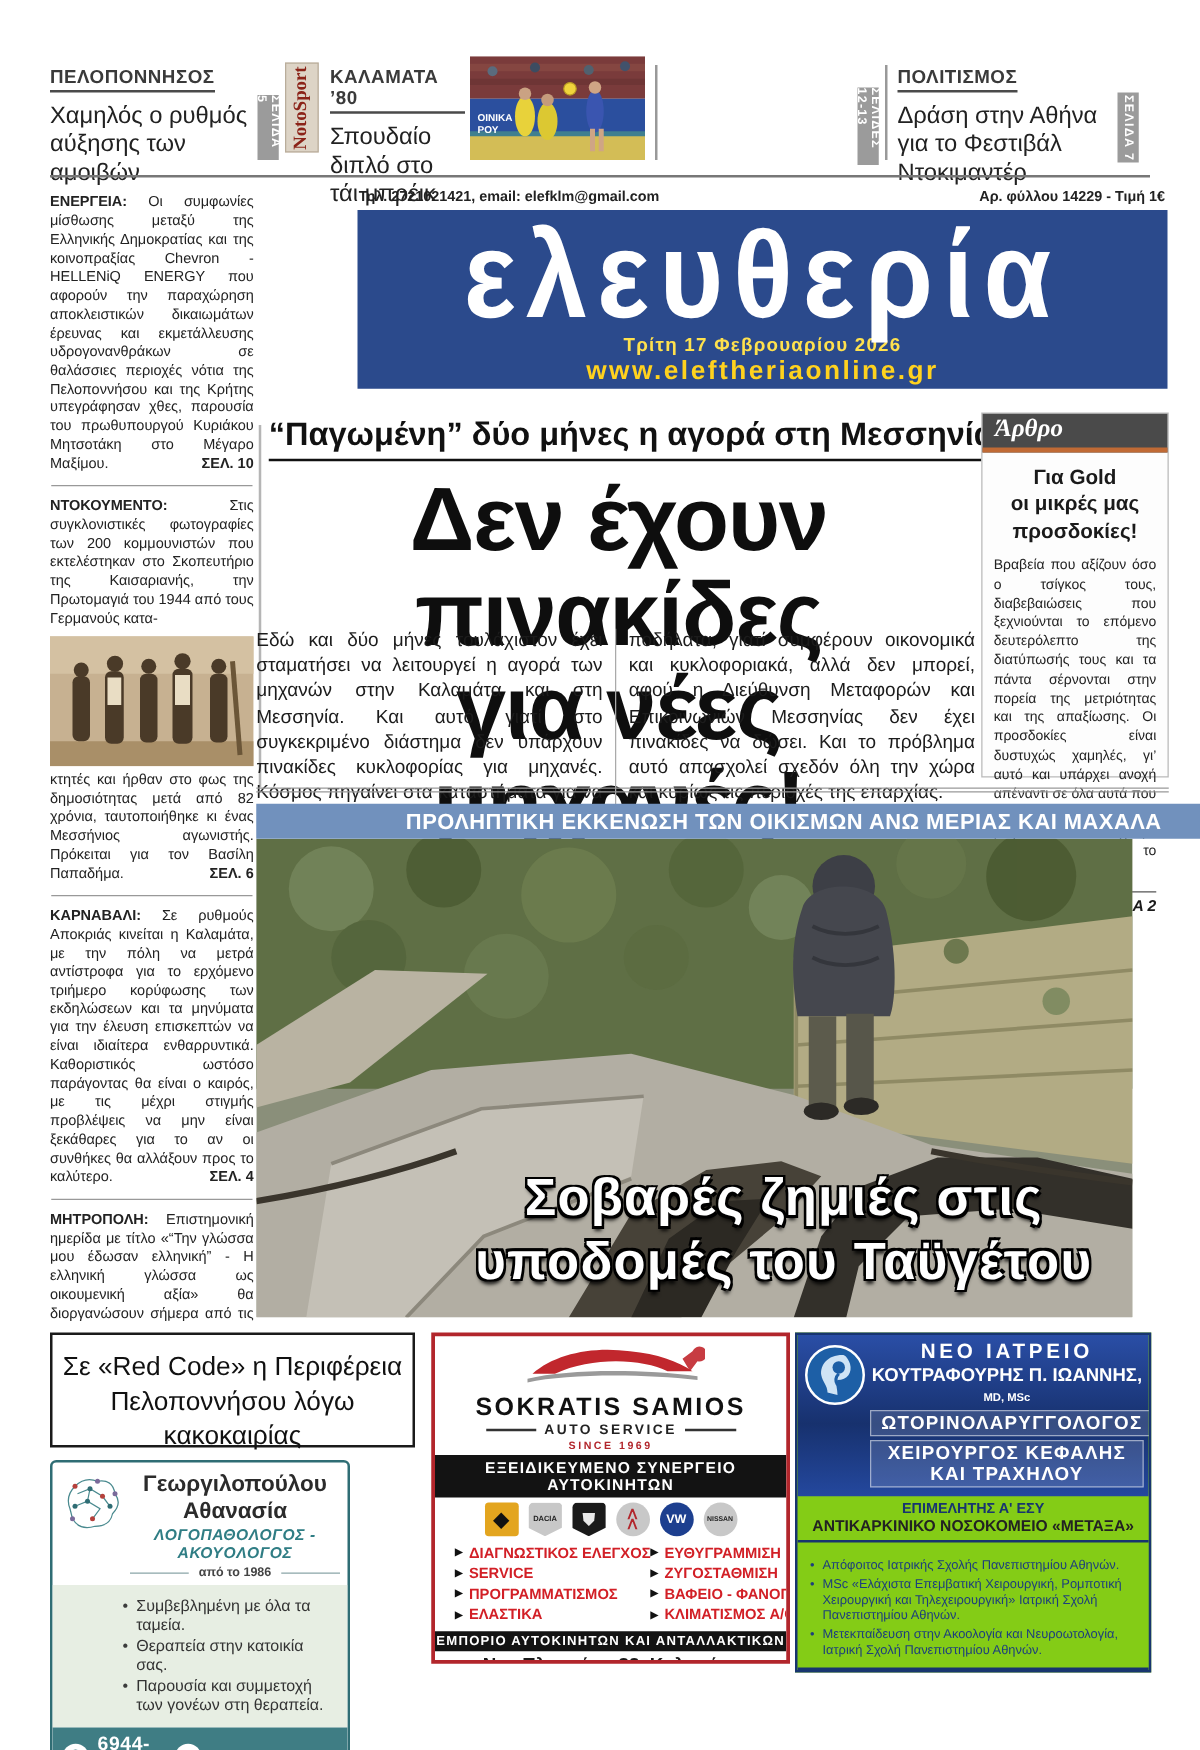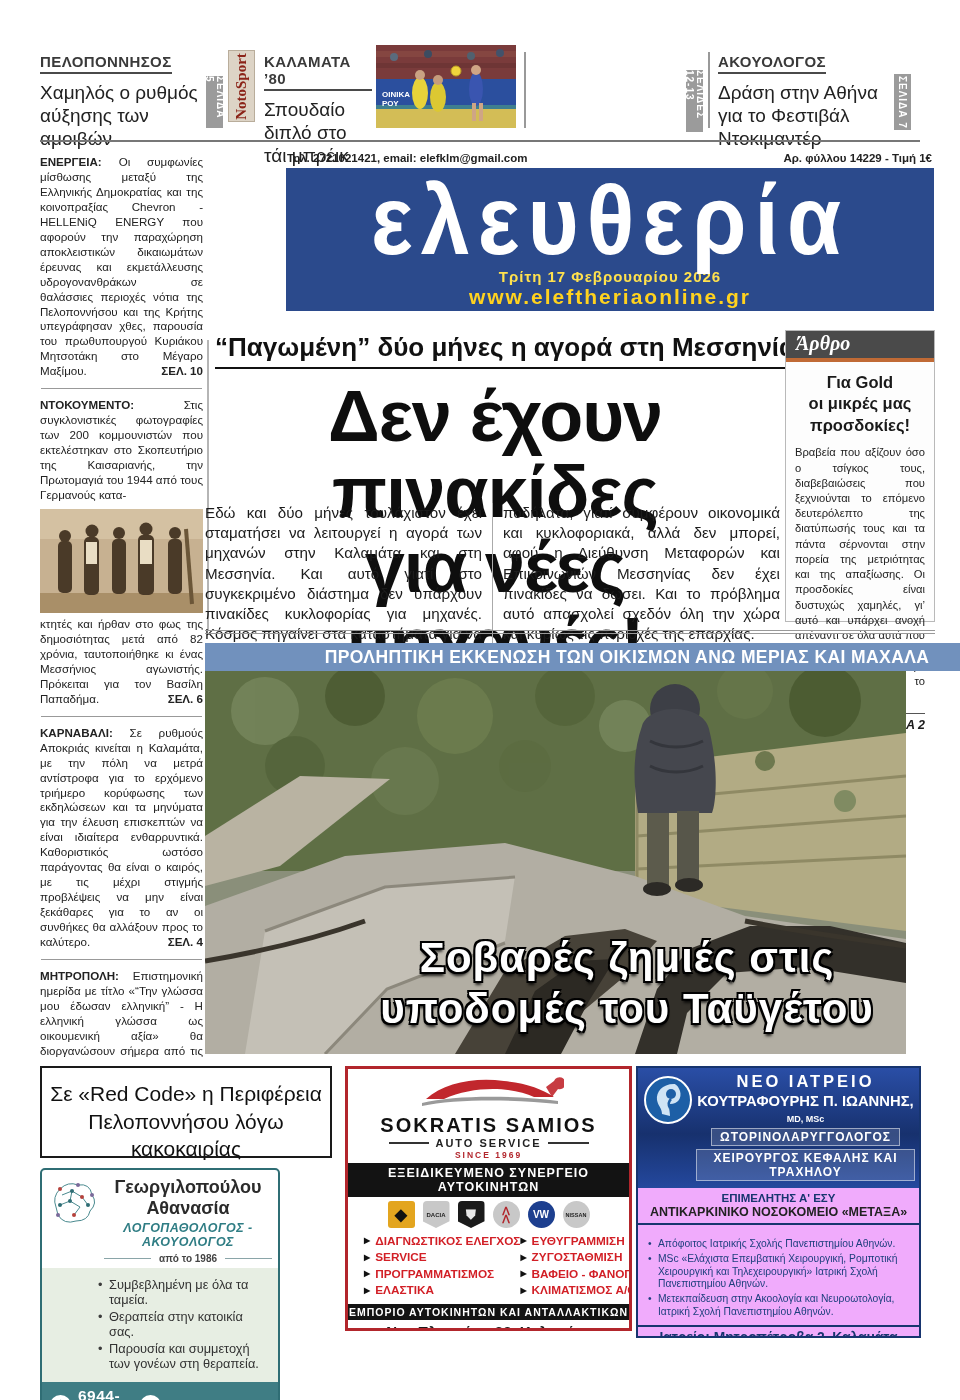--- a/index.html
+++ b/index.html
@@ -102,27 +102,27 @@
   .sok-brands { display:flex; justify-content:center; align-items:center; gap:8px; padding:4px 0 2px; }
   .chip { width:27px; height:27px; display:inline-flex; align-items:center; justify-content:center;
           font-weight:bold; border-radius:4px; }
   .sok-serv { display:flex; text-align:left; padding:1px 10px 2px 16px; }
   .sok-serv ul { flex:1; list-style:none; }
   .sok-serv li { color:#d21f26; font-weight:bold; font-size:11.8px; margin:2.5px 0; white-space:nowrap; }
   .sok-serv li::before { content:"▶"; color:#111; font-size:8px; margin-right:5px; vertical-align:1.5px; }
   .sok-addr { font-size:15px; font-weight:bold; margin-top:3px; }
 
   
-  .kou { border:2px solid #17356f; background:#f0abfc; overflow:hidden; }
+  .kou { border:2px solid #17356f; background:#84cc16; overflow:hidden; }
   .kou-head { position:relative; background:linear-gradient(180deg,#2a4ea6 0%, #17316e 55%, #24489e 100%);
               color:#fff; text-align:center; padding:4px 4px 7px 58px; }
   .kou-t1 { font-size:16.5px; font-weight:bold; letter-spacing:3px; }
   .kou-name { font-size:14.8px; font-weight:bold; margin-top:2px; }
   .kou-name small { font-size:9px; font-weight:bold; }
-  .kou-strip { display:inline-block; font-size:12px; font-weight:bold; letter-spacing:1px; margin-top:3px;
+  .kou-strip { display:inline-block; font-size:15px; font-weight:bold; letter-spacing:1px; margin-top:3px;
                background:rgba(255,255,255,.14); border:1px solid rgba(255,255,255,.5); padding:1px 8px; }
   .entlogo { position:absolute; left:6px; top:8px; }
   .kou-esy { text-align:center; color:#17356f; font-weight:bold; font-size:11.5px; padding:4px 0 0; }
   .kou-hosp { text-align:center; color:#222; font-weight:bold; font-size:12.5px; padding:1px 0 4px; border-bottom:2px solid #17356f; }
   .kou-bul { padding:11px 8px 4px 10px; }
   .kou-bul div { font-size:10.3px; color:#1d3f7d; line-height:1.24; margin:2px 0; position:relative; padding-left:10px; }
   .kou-bul div::before { content:"•"; position:absolute; left:0; color:#1d3f7d; }
   .kou-contact { border-top:2px solid #17356f; text-align:center; color:#17356f; font-weight:bold; padding:3px 0 4px; }
   .kou-addr { font-size:13.8px; }
   .kou-ph { display:flex; justify-content:center; gap:26px; font-size:15px; margin-top:1px; }
@@ -172,21 +172,21 @@
     </svg>
   </div>
 
   <div class="abs vline" style="left:524px; top:52px; height:76px;"></div>
 
   <div class="abs vbadge" style="left:686px; top:70px; width:17px; height:62px;">ΣΕΛΙΔΕΣ 12-13</div>
 
   <div class="abs vline" style="left:708px; top:52px; height:76px;"></div>
 
   <div class="abs teaser" style="left:718px; top:53px; width:172px;">
-    <span class="sec">ΑΚΟΥΟΛΟΓΟΣ</span>
+    <span class="sec">ΠΟΛΙΤΙΣΜΟΣ</span>
     <div class="txt">Δράση στην Αθήνα για το Φεστιβάλ Ντοκιμαντέρ</div>
   </div>
   <div class="abs vbadge" style="left:894px; top:74px; width:17px; height:56px;">ΣΕΛΙΔΑ 7</div>
 
   <div class="abs hrule" style="left:40px; top:140px; width:880px;"></div>
 
   <div class="abs inforow" style="left:287px; top:152px;">Τηλ. 2721021421, email: elefklm@gmail.com</div>
   <div class="abs inforow" style="right:28px; top:152px;">Αρ. φύλλου 14229 - Τιμή 1€</div>
 
   <div class="abs masthead" style="left:286px; top:168px; width:648px; height:143px;">

